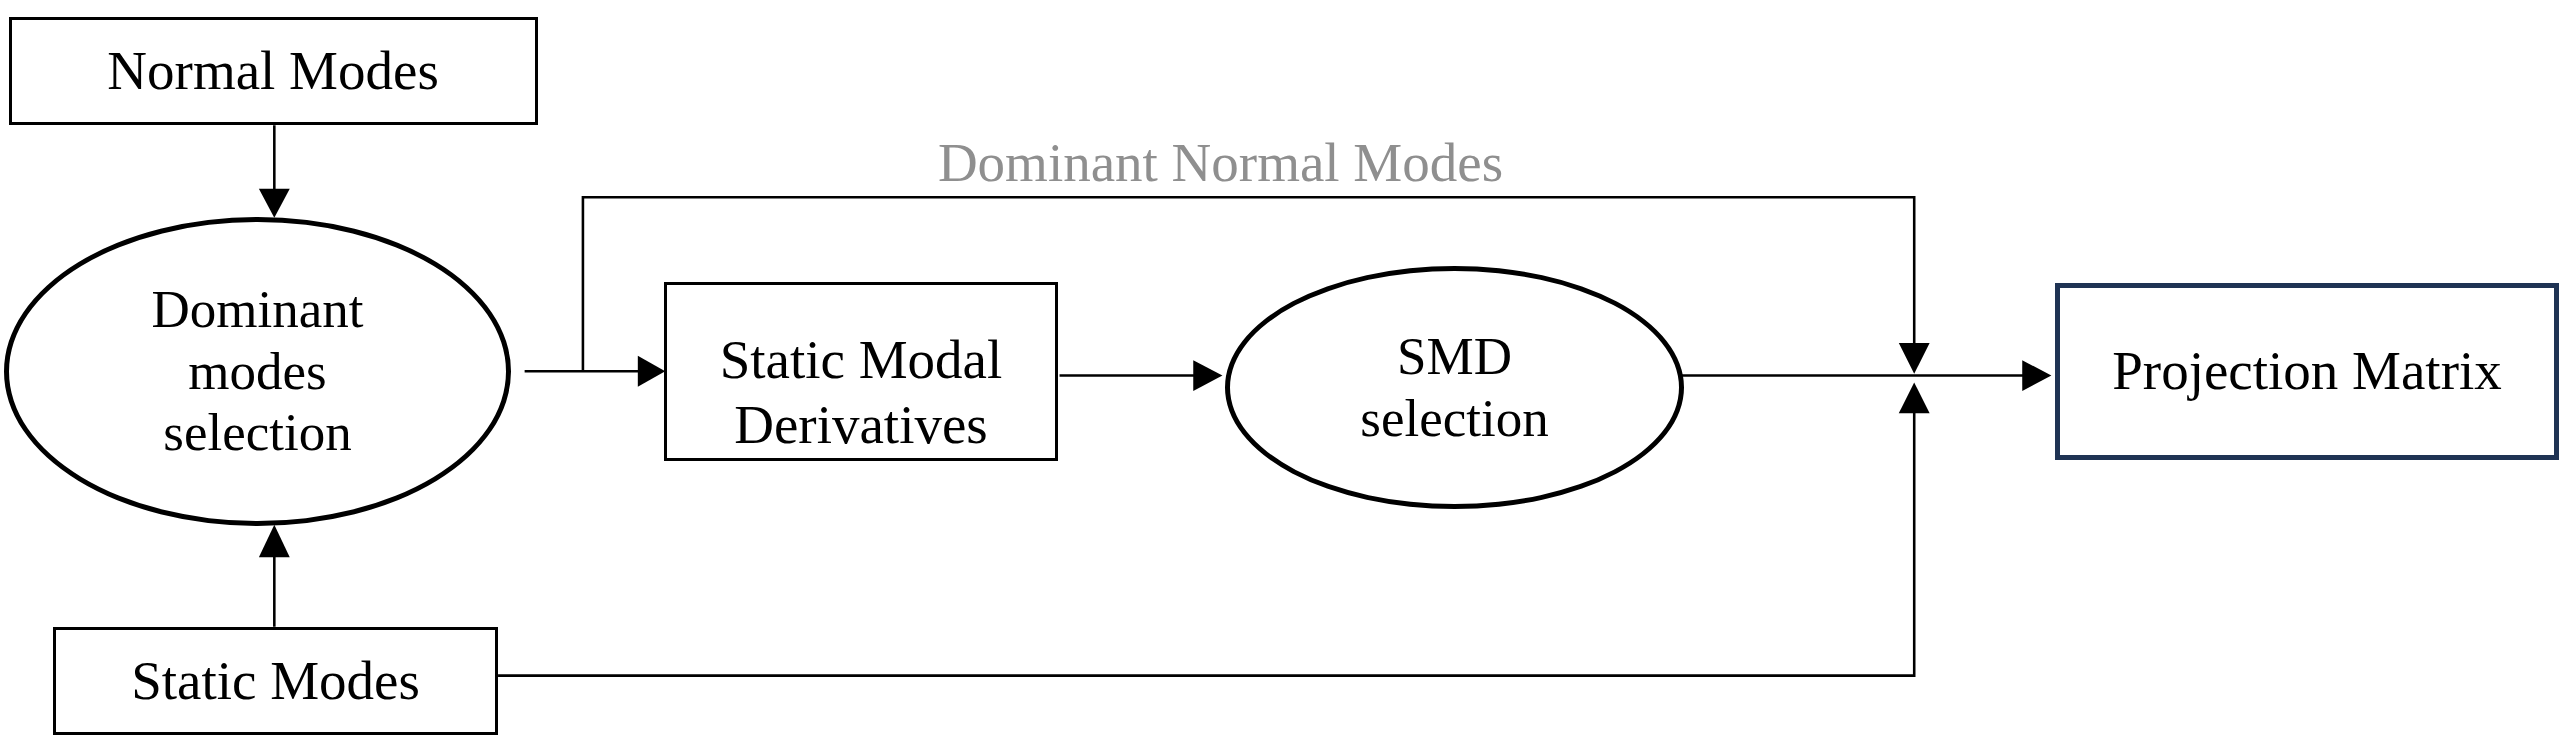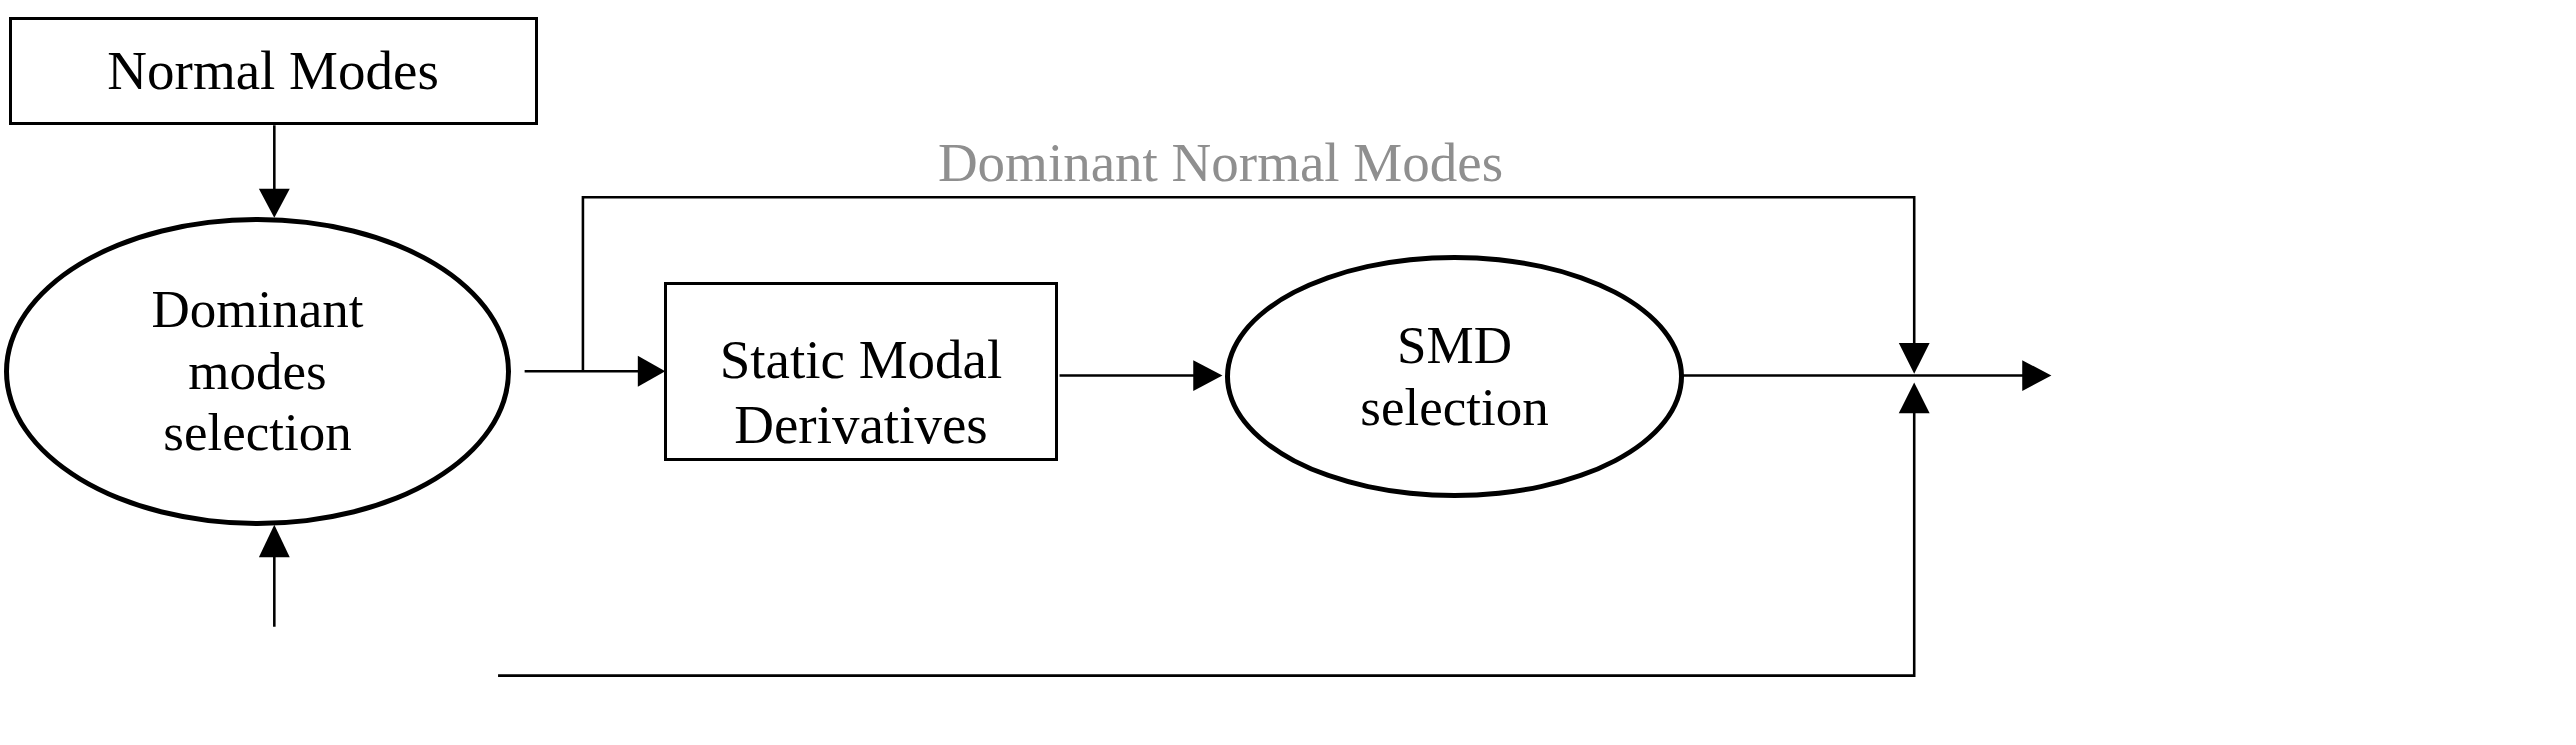--- a/index.html
+++ b/index.html
@@ -39,21 +39,21 @@
     color: #000000;
   }
   .ellipse-node .node-label {
     font-size: 53px;
     line-height: 1.16;
   }
   #normal-modes-node      { left: 8.6px;   top: 17px;  width: 529px; height: 108px; text-align: right; }
   #dominant-ellipse       { left: 4px;   top: 217px; width: 507px; height: 309px; }
   #static-modes-node      { left: 53px;   top: 627px; width: 445px; height: 108px; }
   #smd-derivatives-node   { left: 664px;  top: 282px; width: 394px; height: 179px; align-items: flex-end; }
-  #smd-selection-ellipse  { left: 1225px; top: 255px; width: 459px; height: 243px; }
+  #smd-selection-ellipse  { left: 1225px; top: 266px; width: 459px; height: 243px; }
   #projection-matrix-node { left: 2055px; top: 283px; width: 504px; height: 177px;
                             border: 5.1px solid #1f3354; }
   #bypass-annotation {
     position: absolute;
     left: 892px;
     top: 135px;
     width: 571px;
     text-align: center;
     font-size: 55px;
     line-height: 1.0;
@@ -124,28 +124,34 @@
   <div class="node rect-node" id="normal-modes-node">
     <span class="node-label">Normal Modes</span>
   </div>
 
   <div class="node ellipse-node" id="dominant-ellipse">
     <span class="node-label">Dominant
 modes
 selection</span>
   </div>
 
+  <div class="node rect-node" id="static-modes-node">
+    <span class="node-label">Static Modes</span>
+  </div>
 
   <div class="node rect-node" id="smd-derivatives-node">
     <span class="node-label">Static Modal
 Derivatives</span>
   </div>
 
   <div class="node ellipse-node" id="smd-selection-ellipse">
     <span class="node-label">SMD
 selection</span>
   </div>
 
+  <div class="node rect-node" id="projection-matrix-node">
+    <span class="node-label">Projection Matrix</span>
+  </div>
 
   <div id="bypass-annotation">Dominant Normal Modes</div>
 
 </div>
 
 
 </body></html>

